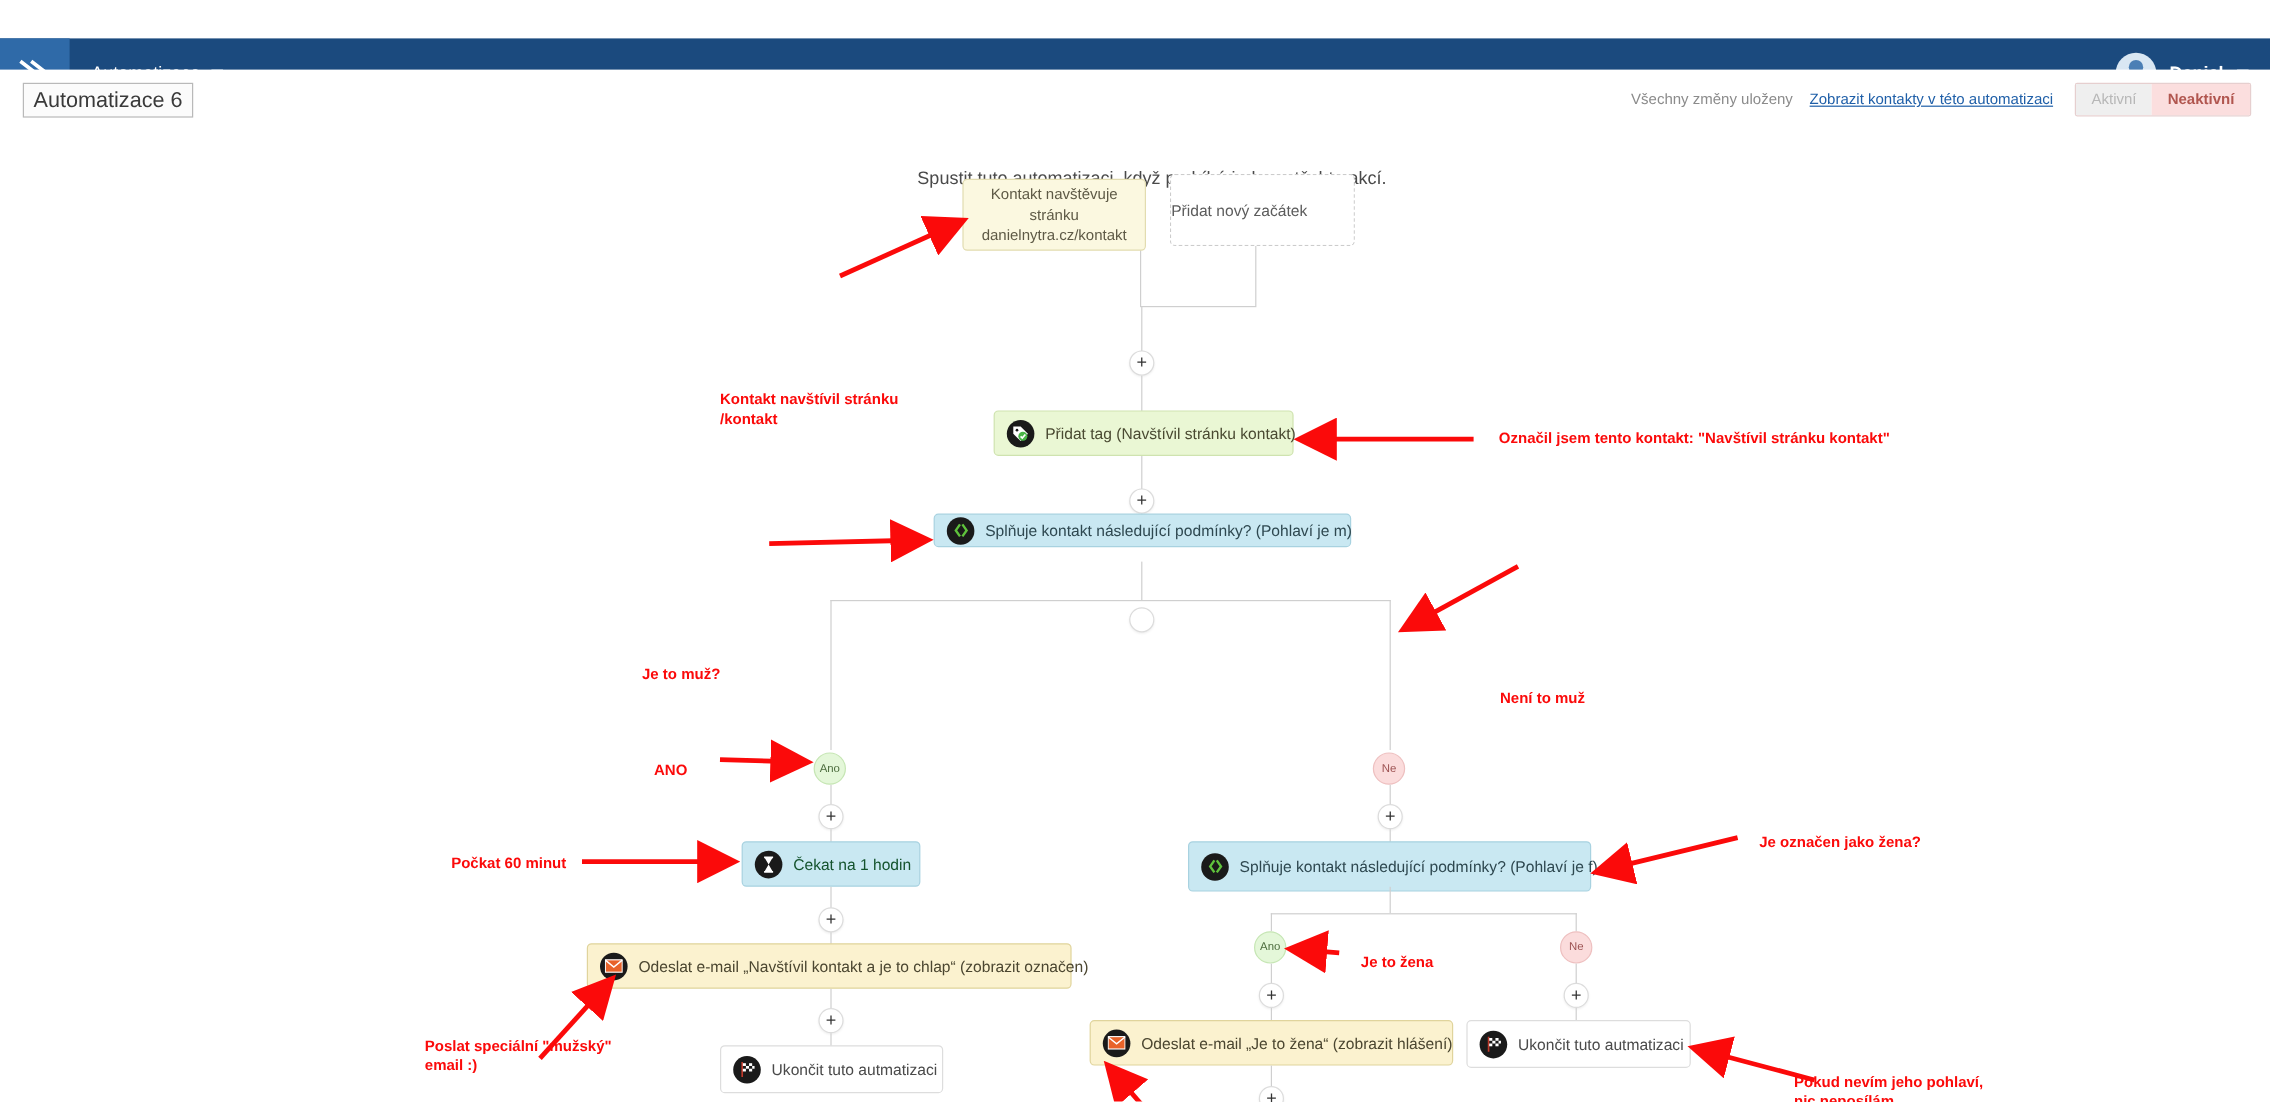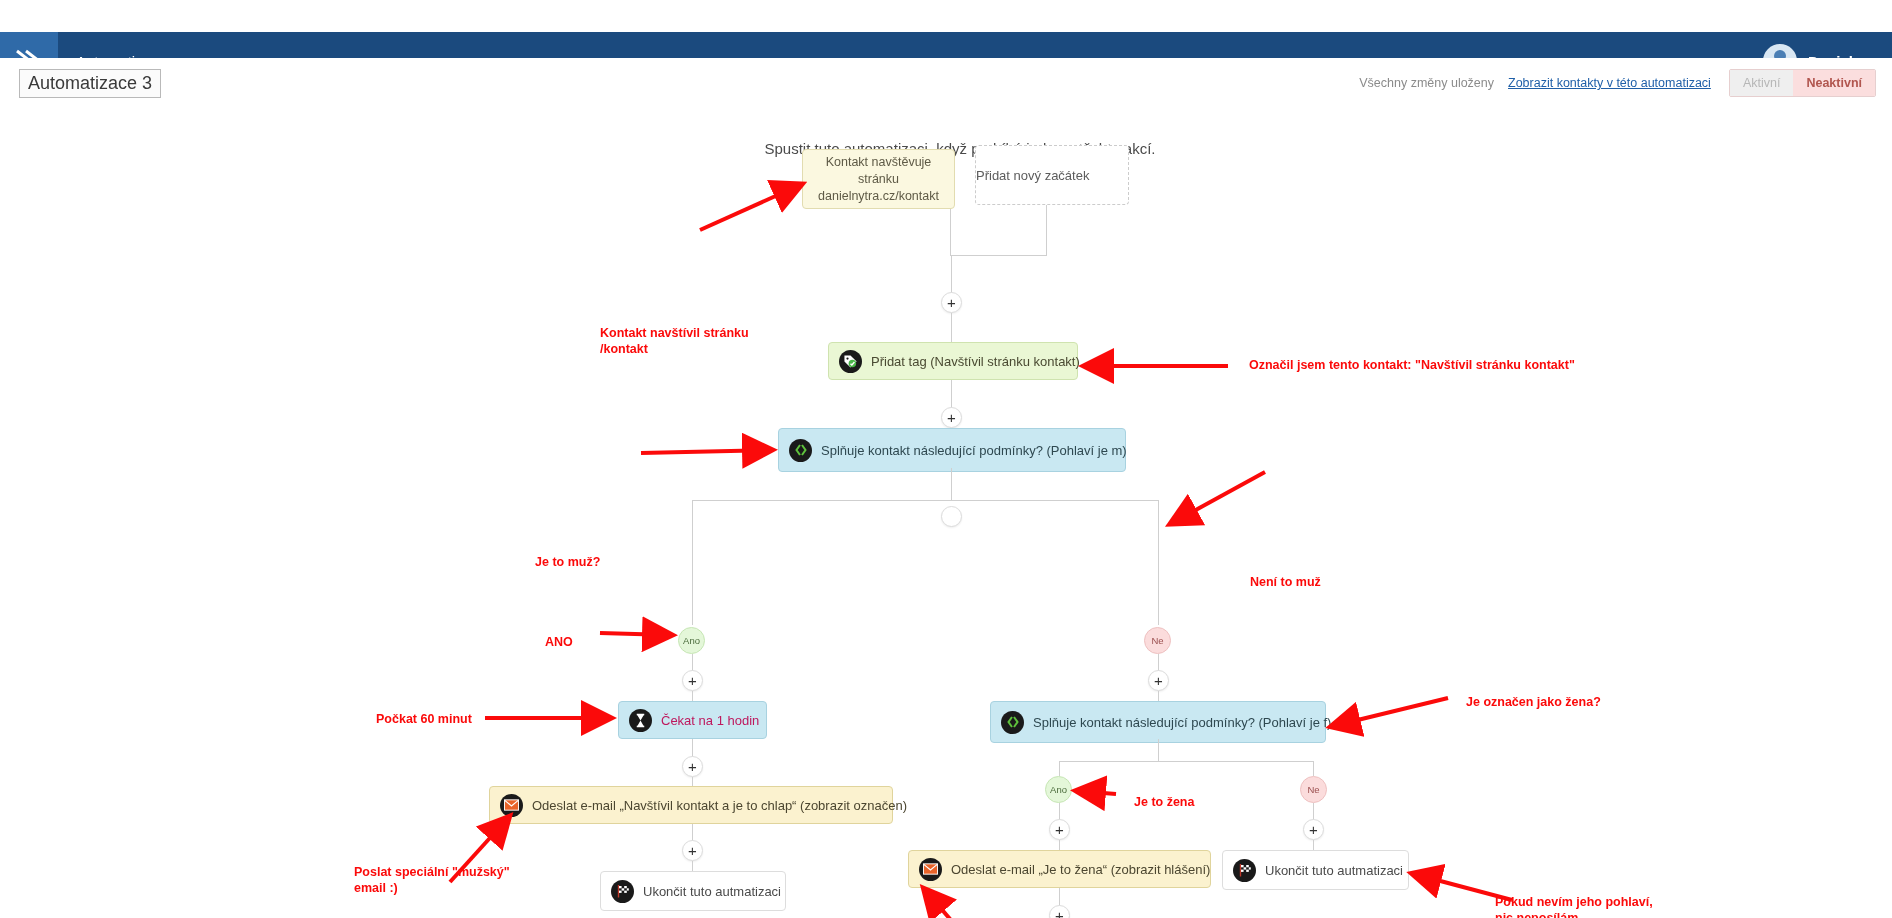--- a/index.html
+++ b/index.html
@@ -101,21 +101,21 @@
     background: #fbf8e0; border: 1px solid #e2dcb0;
     justify-content: center; text-align: center; color: #5e5a46;
     line-height: 17px; padding: 6px 10px; font-size: 12.5px;
   }
   .node-addstart {
     background: #ffffff; border: 1px dashed #cccccc; color: #5c5c5c;
     justify-content: flex-start; font-size: 13px;
   }
   .node-tag { background: #eaf7d4; border: 1px solid #cfe3af; color: #4a4a32; }
   .node-cond { background: #c9e8f2; border: 1px solid #a8d2e0; color: #2e4850; }
-  .node-wait { background: #c9e8f2; border: 1px solid #a8d2e0; color: #be185d; }
+  .node-wait { background: #c9e8f2; border: 1px solid #a8d2e0; color: #14532d; }
   .node-mail { background: #fbf2cf; border: 1px solid #e0d49c; color: #4b4630; }
   .node-end  { background: #ffffff; border: 1px solid #dddddd; color: #4a4a4a; }
   .node .ntext { white-space: nowrap; }
   .node .nicon {
     width: 23px; height: 23px; border-radius: 50%; flex: 0 0 auto;
     margin-left: 10px; margin-right: 9px; display: flex;
     align-items: center; justify-content: center; background: #1a1a1a;
   }
 
   .plus {
@@ -155,21 +155,21 @@
     <span class="caret-down"></span>
   </div>
   <div class="user-area">
     <div class="avatar"></div>
     <span class="user-name">Daniel</span>
     <span class="caret-down"></span>
   </div>
 </div>
 
 <div class="subbar">
-  <div class="auto-title">Automatizace 3</div>
+  <div class="auto-title">Automatizace 6</div>
   <div class="subbar-right">
     <span class="saved-text">Všechny změny uloženy</span>
     <span class="contacts-link">Zobrazit kontakty v této automatizaci</span>
     <span class="toggle-group">
       <span class="toggle-btn toggle-inactive-off">Aktivní</span>
       <span class="toggle-btn toggle-active-on">Neaktivní</span>
     </span>
   </div>
 </div>
 
@@ -206,21 +206,21 @@
     <span class="ntext">Přidat tag (Navštívil stránku kontakt)</span>
   </div>
 
   <div class="line vline" style="left:951px; top:270px; height:33px;"></div>
   <div class="plus" style="left:941px; top:396px; top:396px;" hidden=""></div>
   <div class="plus" style="left:941px; top:297px;">
     <span>+</span>
   </div>
   <div class="line vline" style="left:951px; top:318px; height:27px;"></div>
 
-  <div class="node node-cond" style="left:778px; top:318px; width:348px; height:44px;">
+  <div class="node node-cond" style="left:778px; top:318px; width:348px; height:28px;">
     <span class="nicon">
       <svg width="16" height="16" viewBox="0 0 16 16">
         <path d="M7 3 L3.5 8 L7 13" fill="none" stroke="#5fc23c" stroke-width="2"></path>
         <path d="M9 3 L12.5 8 L9 13" fill="none" stroke="#5fc23c" stroke-width="2"></path>
       </svg>
     </span>
     <span class="ntext">Splňuje kontakt následující podmínky? (Pohlaví je m)</span>
   </div>
 
   <div class="line vline" style="left:951px; top:358px; height:32px;"></div>

